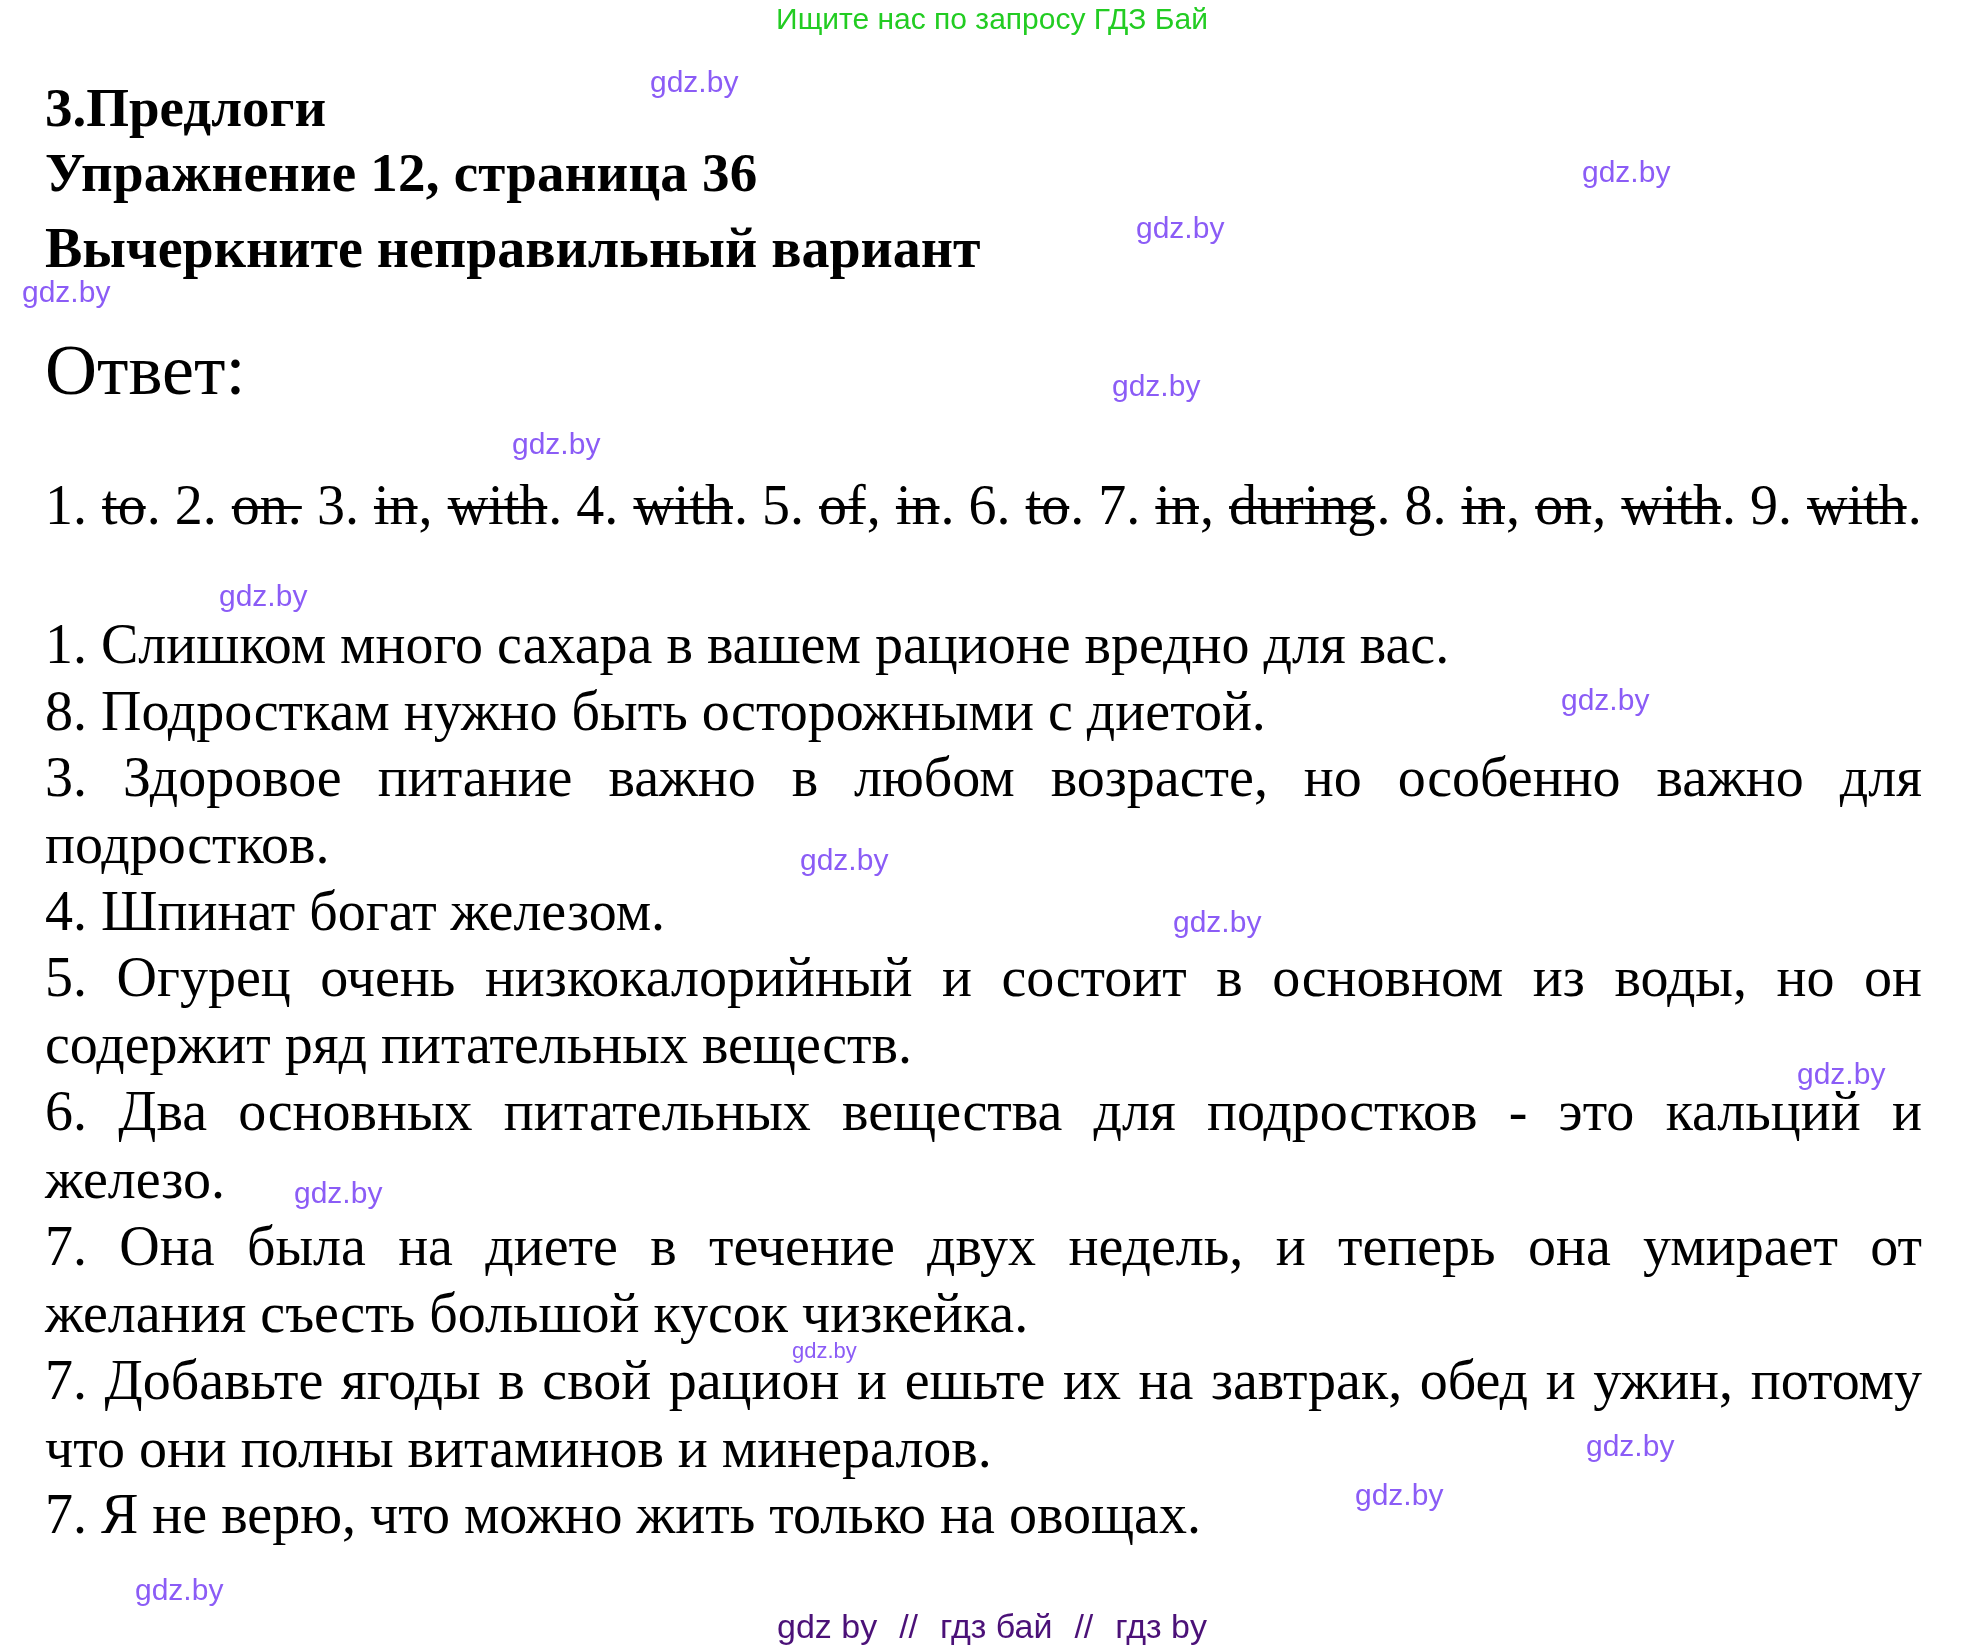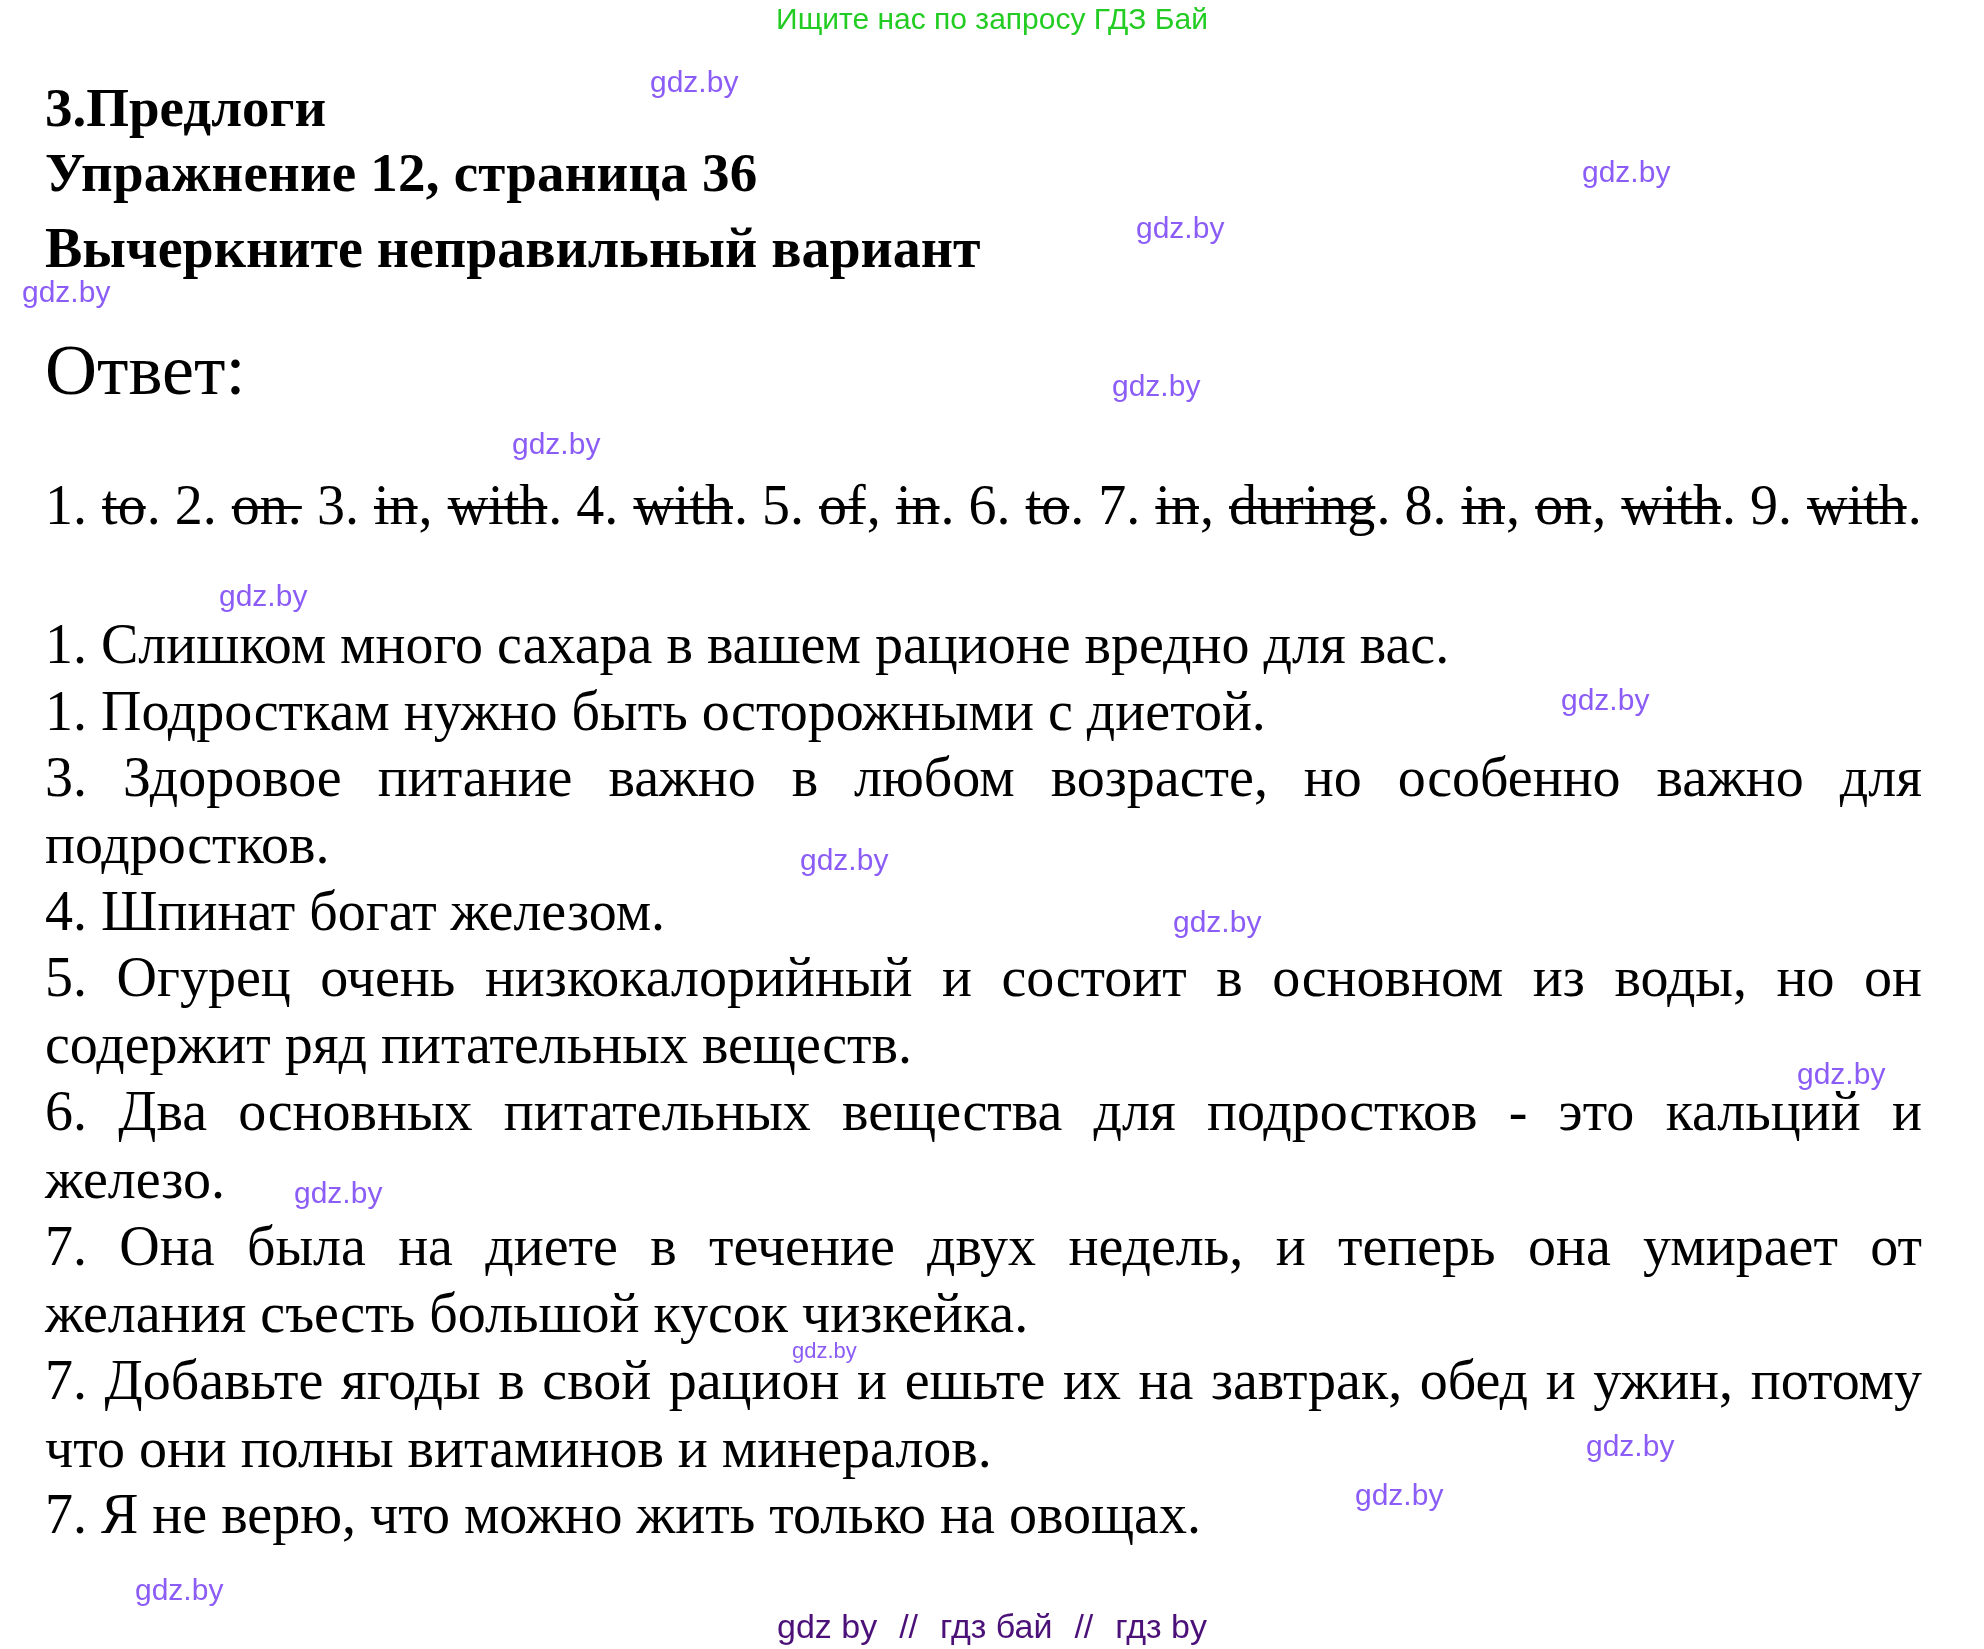--- a/index.html
+++ b/index.html
@@ -67,21 +67,21 @@
   <span>, </span>
   <span class="strike">on</span>
   <span>, </span>
   <span class="strike">with</span>
   <span>. 9. </span>
   <span class="strike">with</span>
   <span>.</span>
 </div>
 
 <div class="serif body-line" style="top:614px">1. Слишком много сахара в вашем рационе вредно для вас.</div>
-<div class="serif body-line" style="top:681px">1. Подросткам нужно быть осторожными с диетой.</div>
+<div class="serif body-line" style="top:681px">8. Подросткам нужно быть осторожными с диетой.</div>
 <div class="serif body-line justify" style="top:747px">3. Здоровое питание важно в любом возрасте, но особенно важно для</div>
 <div class="serif body-line" style="top:814px">подростков.</div>
 <div class="serif body-line" style="top:881px">4. Шпинат богат железом.</div>
 <div class="serif body-line justify" style="top:947px">5. Огурец очень низкокалорийный и состоит в основном из воды, но он</div>
 <div class="serif body-line" style="top:1014px">содержит ряд питательных веществ.</div>
 <div class="serif body-line justify" style="top:1081px">6. Два основных питательных вещества для подростков - это кальций и</div>
 <div class="serif body-line" style="top:1149px">железо.</div>
 <div class="serif body-line justify" style="top:1216px">7. Она была на диете в течение двух недель, и теперь она умирает от</div>
 <div class="serif body-line" style="top:1283px">желания съесть большой кусок чизкейка.</div>
 <div class="serif body-line justify" style="top:1350px">7. Добавьте ягоды в свой рацион и ешьте их на завтрак, обед и ужин, потому</div>

